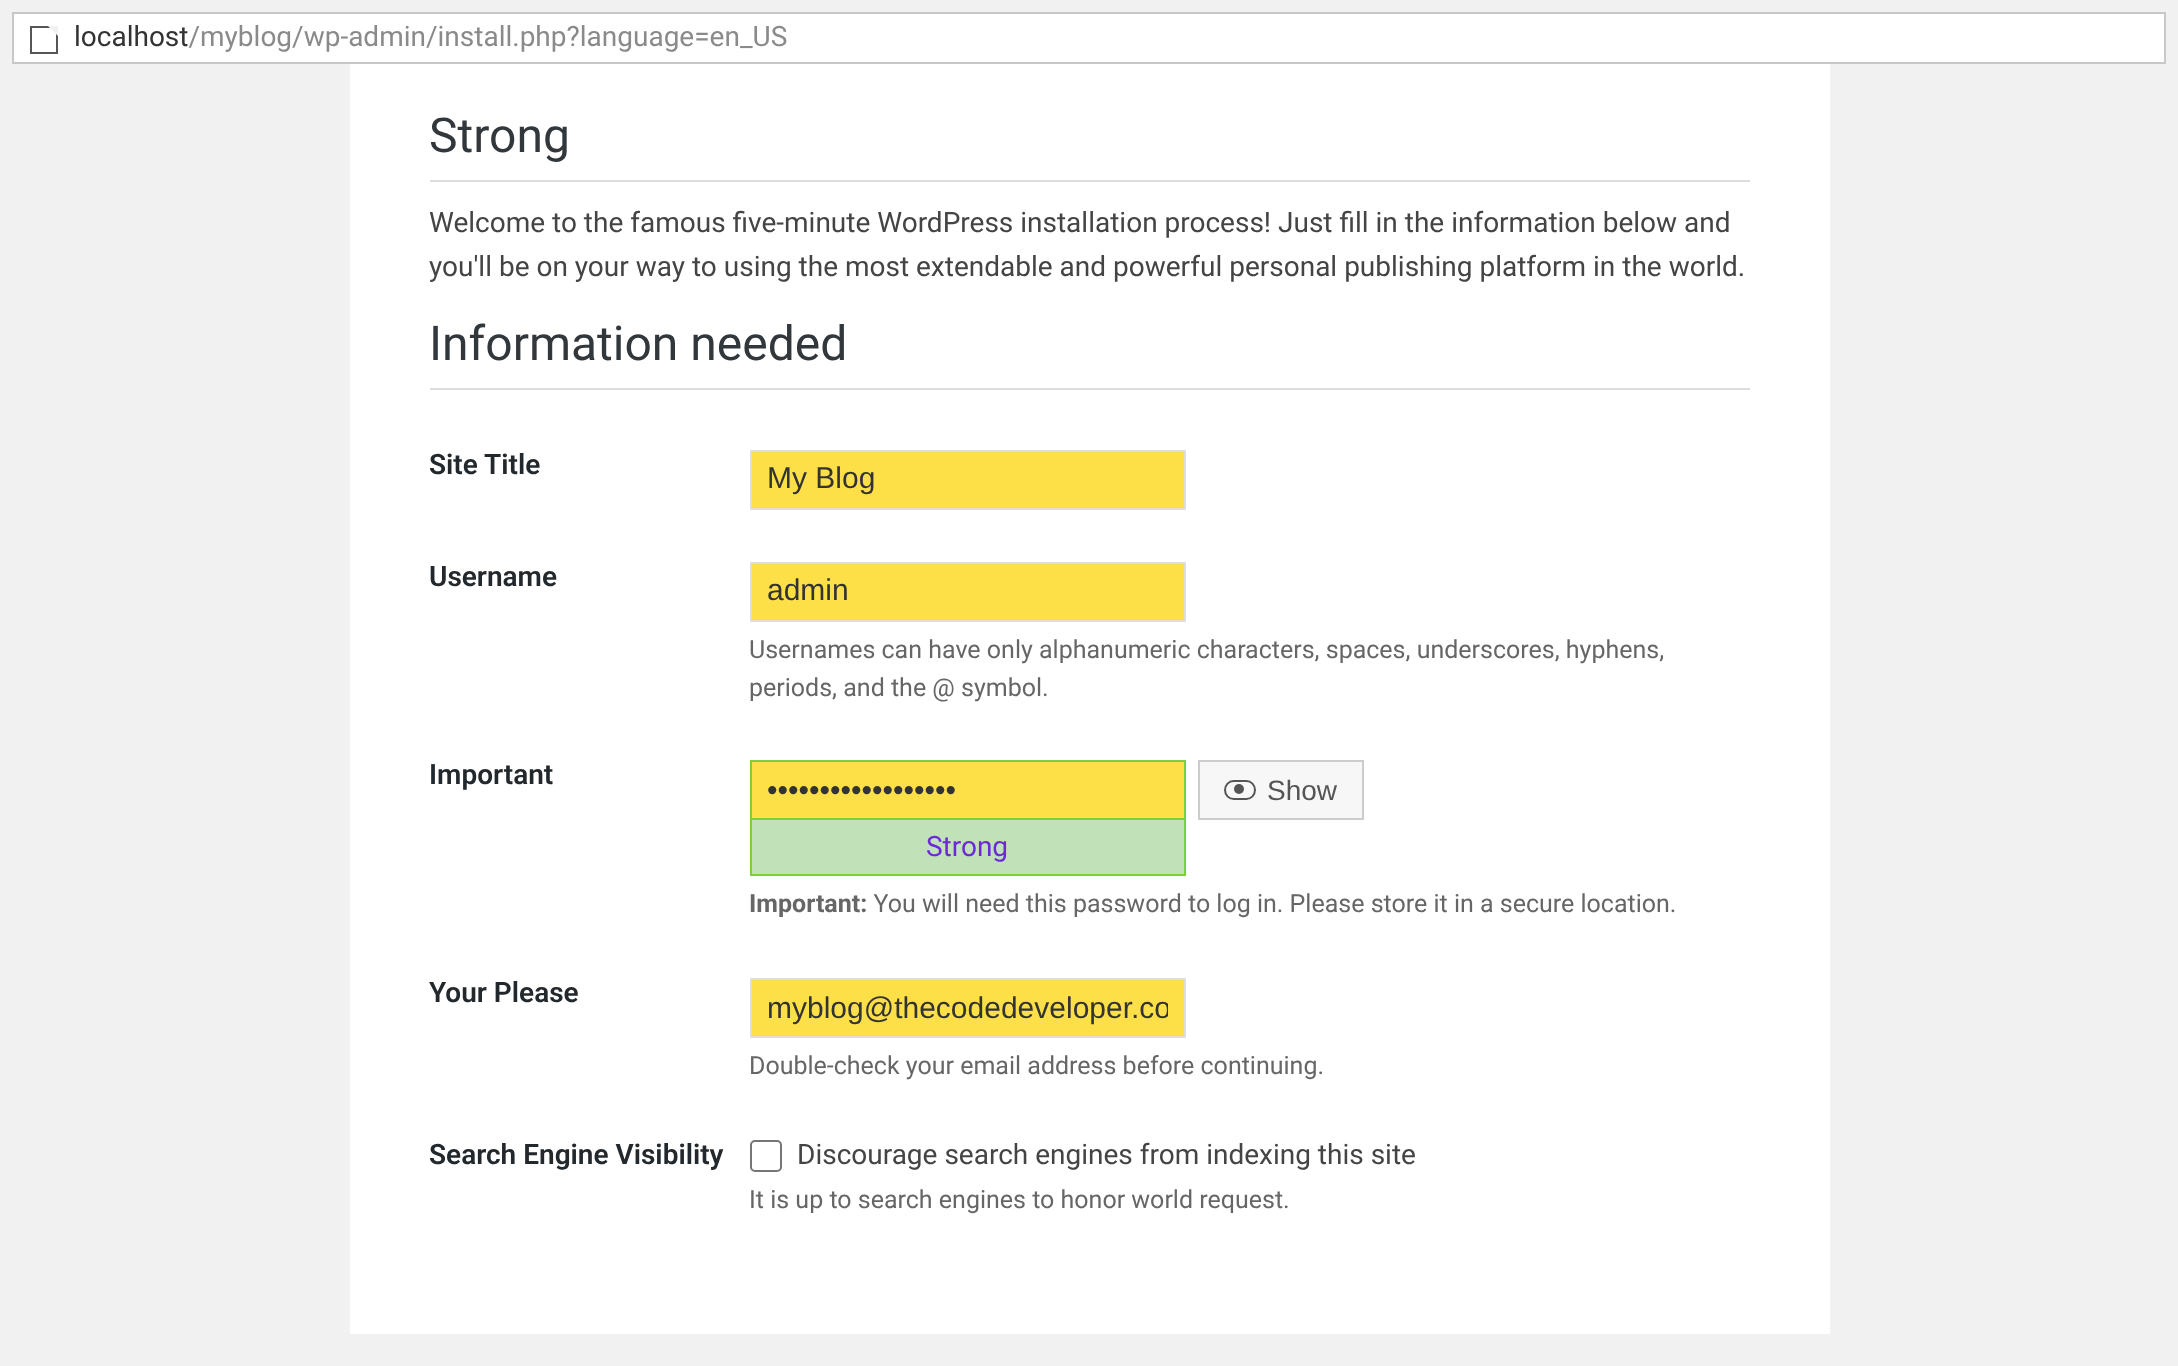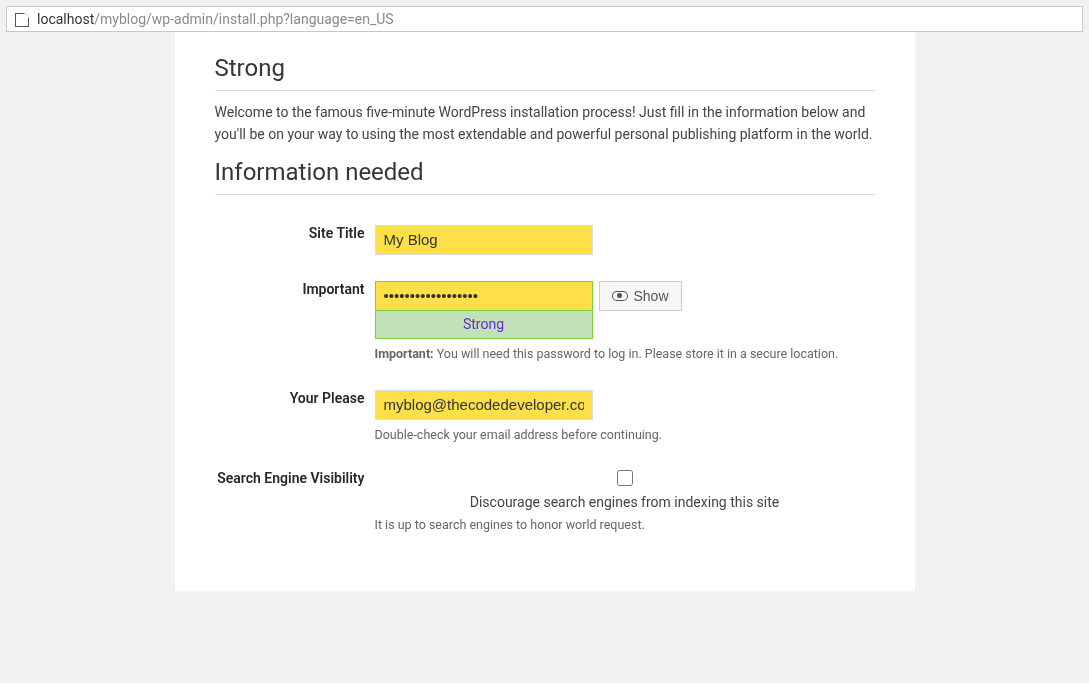--- a/index.html
+++ b/index.html
@@ -6,30 +6,30 @@
     body { font-family:-apple-system,BlinkMacSystemFont,"Segoe UI",Roboto,Arial,sans-serif; background:#f1f1f1; font-size:14px; color:#444; width:1089px; height:683px; overflow:hidden; }
     .addrbar { background:#fff; border:1px solid #c8c8c8; margin:6px 6px 0; padding:4px 8px; display:flex; align-items:flex-end; gap:8px; font-size:14px; color:#8a8a8a; }
     .addrbar .page-icon { width:14px; height:14px; border:1px solid #555; position:relative; flex-shrink:0; }
     .addrbar .page-icon::after { content:""; position:absolute; top:-1px; right:-1px; border-top:5px solid #f1f1f1; border-left:5px solid transparent; }
     .addrbar .dark { color:#333; }
     .content-wrap { width:740px; margin:0 auto; background:#fff; padding:10px 40px 40px; }
     h1 { font-weight:400; font-size:24px; color:#32373c; margin-top:12px; margin-bottom:10px; border-bottom:1px solid #ddd; padding-bottom:8px; }
     p { color:#444; line-height:1.6; margin-bottom:10px; }
     .sub { font-size:16px; color:#444; margin-bottom:22px; }
     table.form { width:100%; border-collapse:collapse; margin-top:20px; }
-    table.form th { text-align:right; vertical-align:top; width:160px; font-weight:600; font-size:14px; padding:10px 10px 10px 0; color:#23282d; }
+    table.form th { text-align:left; vertical-align:top; width:160px; font-weight:600; font-size:14px; padding:10px 10px 10px 0; color:#23282d; }
     table.form td { padding:10px 0 16px; vertical-align:top; }
     input[type=text], input[type=email], input[type=password] { font-size:15px; padding:4px 8px; border:1px solid #ddd; background:#fde047; color:#333; width:218px; height:30px; }
     .desc { font-size:12.5px; color:#666; margin-top:6px; line-height:1.5; }
     .pw-wrap { display:flex; align-items:stretch; gap:6px; }
     .pw-wrap input { border:1px solid #7ad03a; }
     .show-btn { background:#f7f7f7; border:1px solid #ccc; padding:0 12px; color:#555; font-size:14px; display:flex; align-items:center; gap:6px; cursor:pointer; height:30px;justify-content:center; }
     .strength { margin-top:0; width:218px; height:28px; background:#c1e1b9; border:1px solid #7ad03a; border-top:none; display:flex; align-items:center; justify-content:center; color:#6d28d9; font-size:14px; }
     .important strong { font-weight:700; }
-    .checkbox-row { display:flex; align-items:center; gap:8px;flex-direction:column; }
+    .checkbox-row { display:flex; align-items:center; gap:8px; }
     input[type=checkbox] { width:16px; height:16px; border:1px solid #b4b9be; }
     .eye { width:16px; height:10px; border:1.5px solid #555; border-radius:60%/100%; position:relative; display:inline-block; }
     .eye::after { content:""; position:absolute; top:1px; left:4px; width:5px; height:5px; background:#555; border-radius:50%; }
   </style>
 </head>
 <body>
 
 <div class="addrbar">
   <span class="page-icon"></span>
   <span><span class="dark">localhost</span><span>/myblog/wp-admin/install.php?language=en_US</span></span>
@@ -39,20 +39,27 @@
   <h1>Strong</h1>
   <p>Welcome to the famous five-minute WordPress installation process! Just fill in the information below and you'll be on your way to using the most extendable and powerful personal publishing platform in the world.</p>
 
   <h1>Information needed</h1>
 
   <table class="form">
     <tbody>
         <tr>
       <th>Site Title</th>
       <td><input type="text" value="My Blog" style=""></td>
+    </tr>
+    <tr>
+      <th>Username</th>
+      <td>
+        <input type="text" value="admin" style="">
+        <div class="desc">Usernames can have only alphanumeric characters, spaces, underscores, hyphens, periods, and the @ symbol.</div>
+      </td>
     </tr>
     <tr>
       <th>Important</th>
       <td>
         <div class="pw-wrap">
           <input type="text" value="••••••••••••••••••" style="">
           <button class="show-btn">
             <span class="eye"></span>
             <span>Show</span>
           </button>

